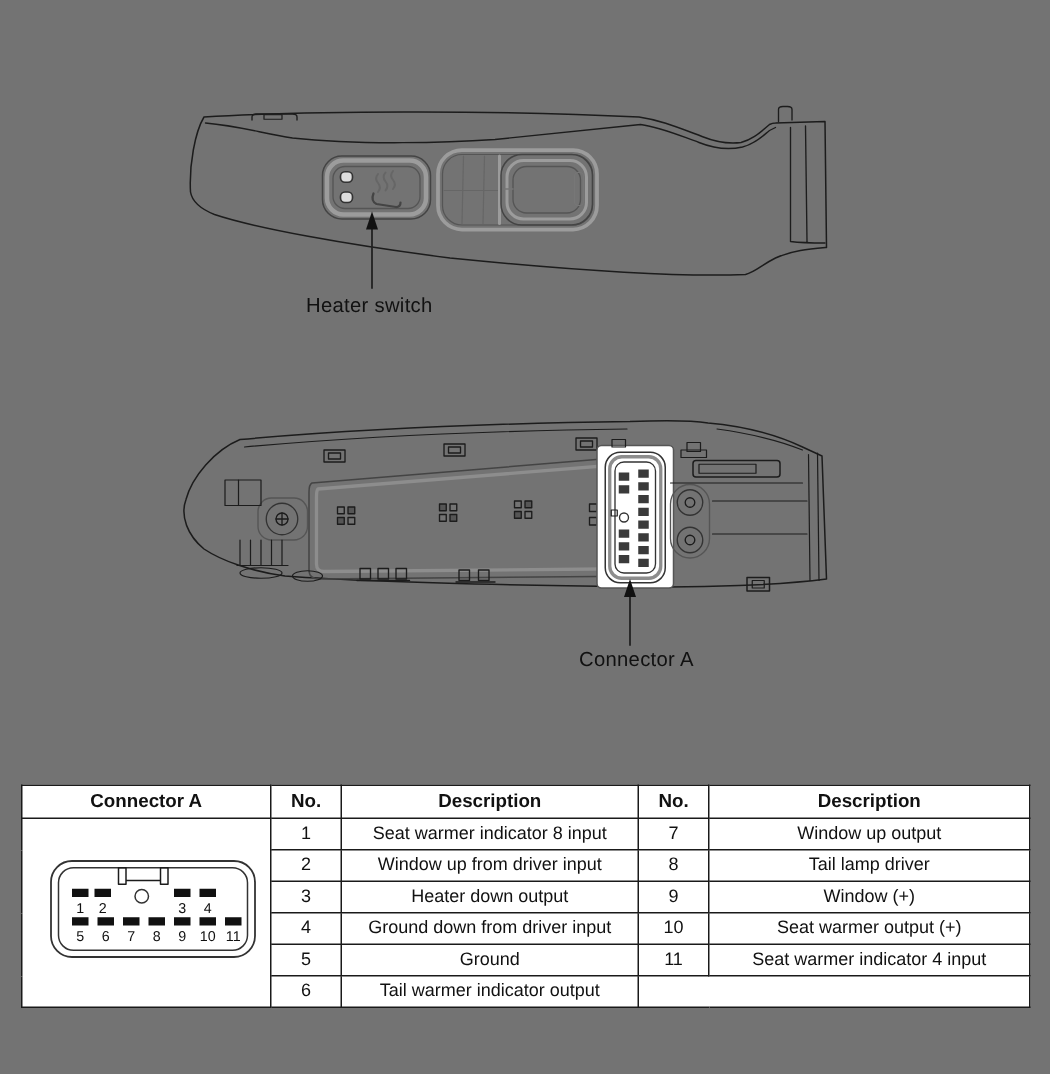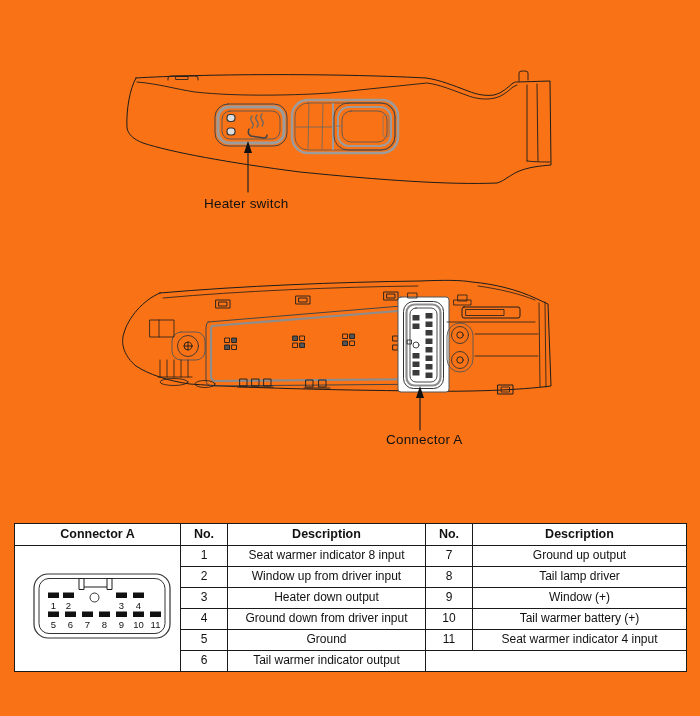--- a/index.html
+++ b/index.html
@@ -1,16 +1,16 @@
 <!DOCTYPE html>
 <html><head>
 <meta charset="utf-8">
 <style>
   html,body{margin:0;padding:0;background:#ffffff;}
-  .page{position:relative;width:700px;height:716px;background:#f97316;overflow:hidden;
+  .page{position:relative;width:700px;height:716px;background:#737373;overflow:hidden;
         font-family:"Liberation Sans",sans-serif;color:#111;}
   svg{display:block;}
   .scene{position:absolute;left:0;top:0;}
   .float-label{position:absolute;font-size:13.5px;color:#111;white-space:nowrap;letter-spacing:.2px;}
   #label-heater{left:204px;top:196px;}
   #label-connector{left:386px;top:432px;}
 
   table.pinout{position:absolute;left:14px;top:523px;width:672px;border-collapse:collapse;
                table-layout:fixed;background:#fff;}
   table.pinout th,table.pinout td{border:1px solid #1a1a1a;text-align:center;vertical-align:middle;
@@ -271,39 +271,39 @@
               <text x="87.5" y="78.5">8</text>
               <text x="104.5" y="78.5">9</text>
               <text x="121.5" y="78.5">10</text>
               <text x="138.5" y="78.5">11</text>
             </g>
           </svg>
         </td>
         <td>1</td>
         <td>Seat warmer indicator 8 input</td>
         <td>7</td>
-        <td>Ground up output</td>
+        <td>Window up output</td>
       </tr>
       <tr>
         <td>2</td>
         <td>Window up from driver input</td>
         <td>8</td>
         <td>Tail lamp driver</td>
       </tr>
       <tr>
         <td>3</td>
         <td>Heater down output</td>
         <td>9</td>
         <td>Window (+)</td>
       </tr>
       <tr>
         <td>4</td>
         <td>Ground down from driver input</td>
         <td>10</td>
-        <td>Tail warmer battery (+)</td>
+        <td>Seat warmer output (+)</td>
       </tr>
       <tr>
         <td>5</td>
         <td>Ground</td>
         <td>11</td>
         <td>Seat warmer indicator 4 input</td>
       </tr>
       <tr>
         <td>6</td>
         <td>Tail warmer indicator output</td>

